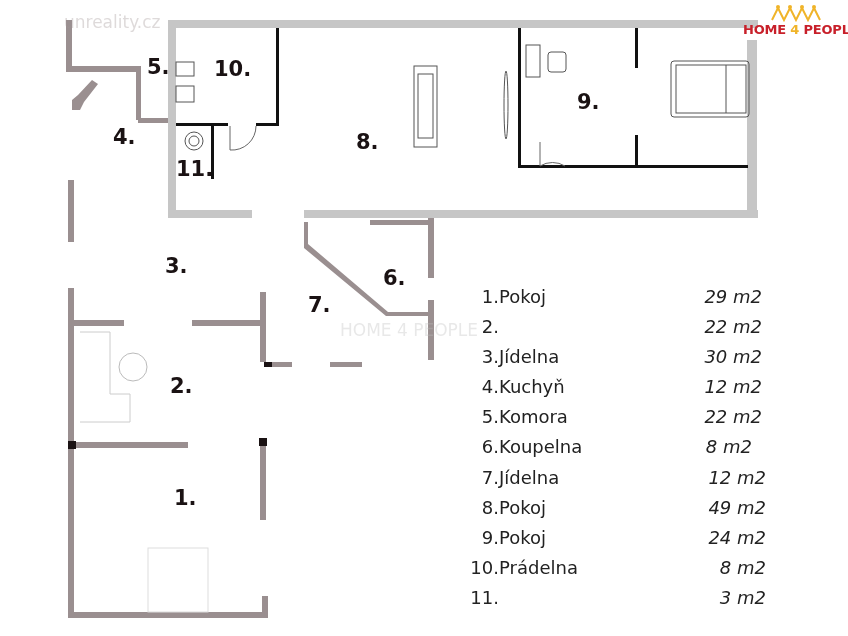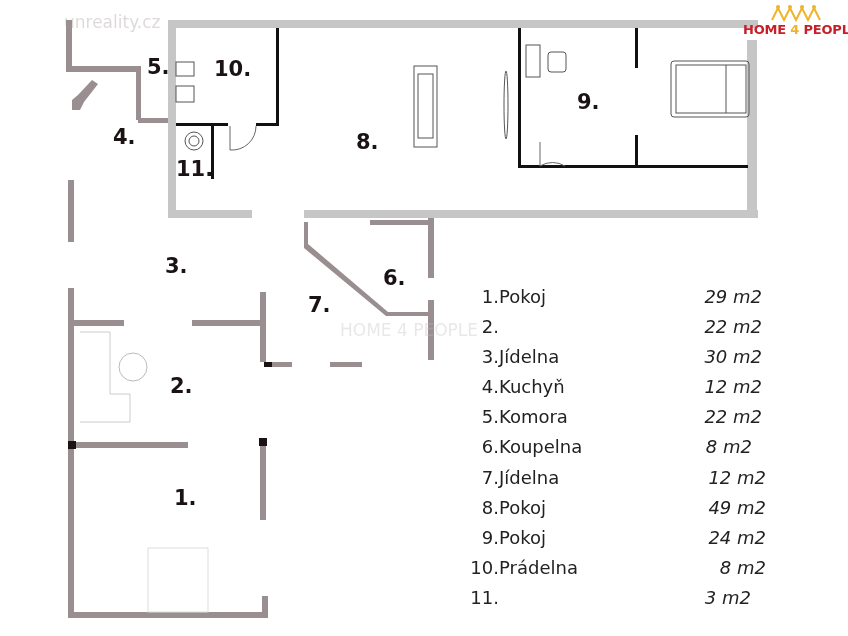--- a/index.html
+++ b/index.html
@@ -169,15 +169,15 @@
       <span class="legend-name">Pokoj</span>
       <span class="legend-area" style="right:6px;">24 m2</span>
     </div>
   <div class="legend-row">
       <span class="legend-num">10.</span>
       <span class="legend-name">Prádelna</span>
       <span class="legend-area" style="right:6px;">8 m2</span>
     </div>
   <div class="legend-row">
       <span class="legend-num">11.</span>
-      <span class="legend-area" style="right:21px;">3 m2</span>
+      <span class="legend-area" style="right:6px;">3 m2</span>
     </div>
 </div>
 
 </body></html>

